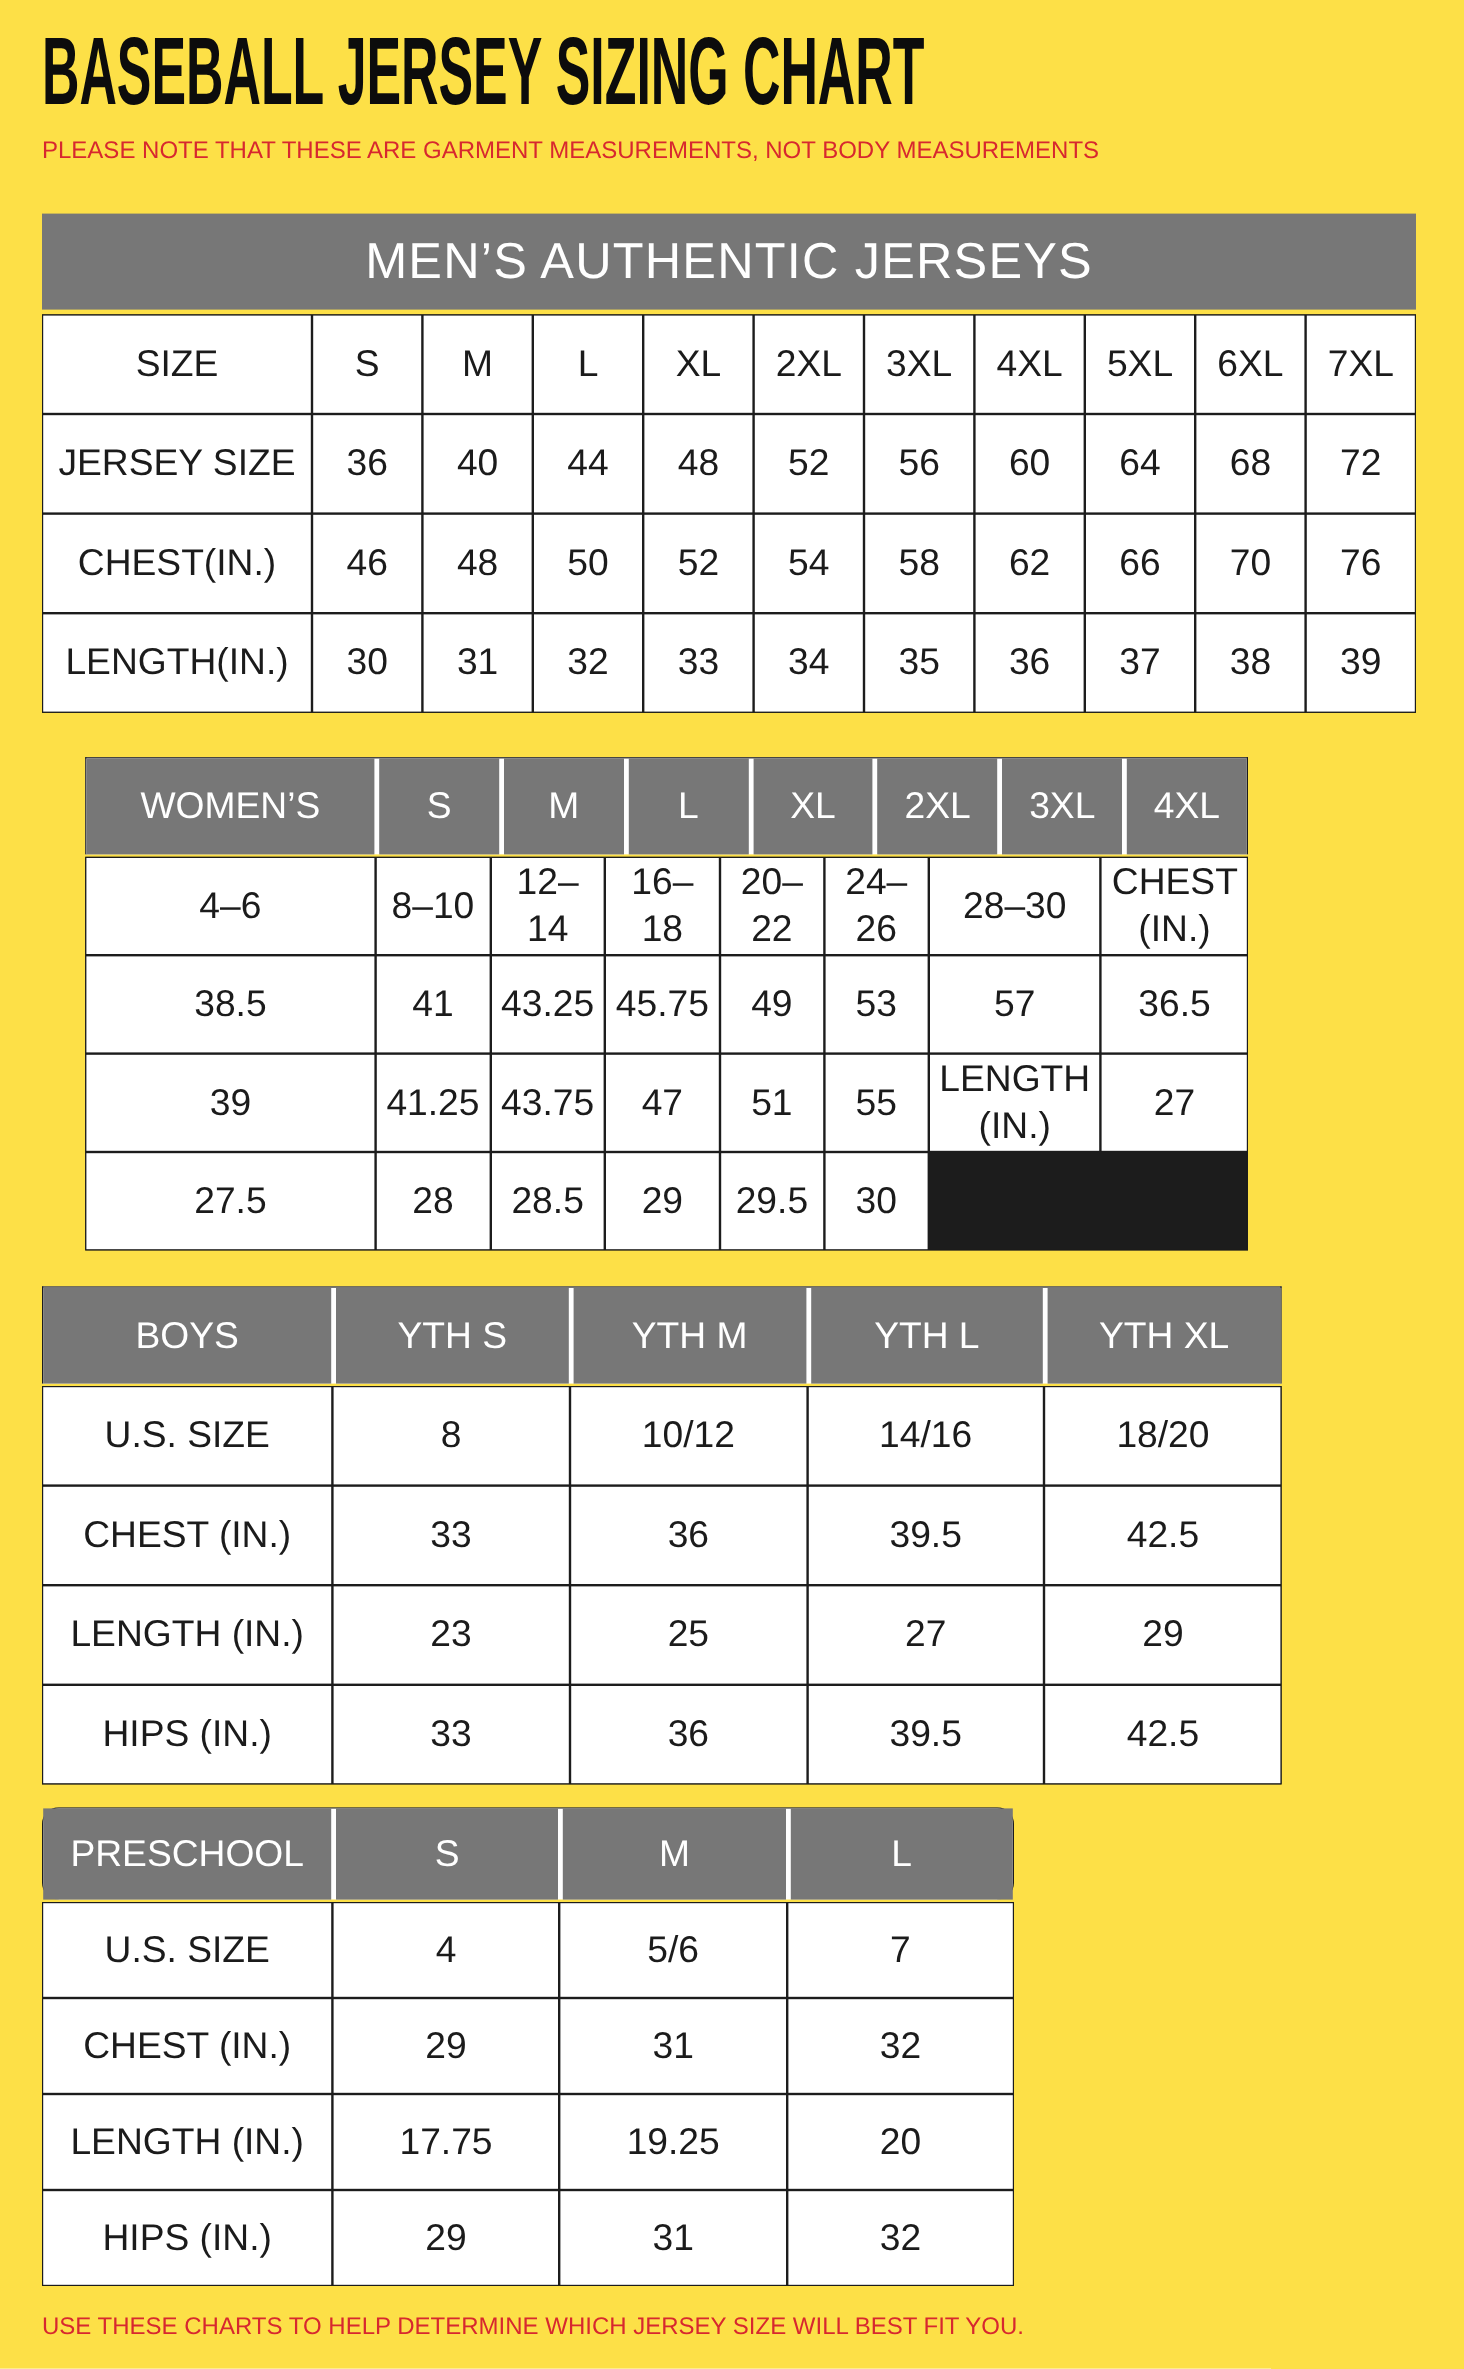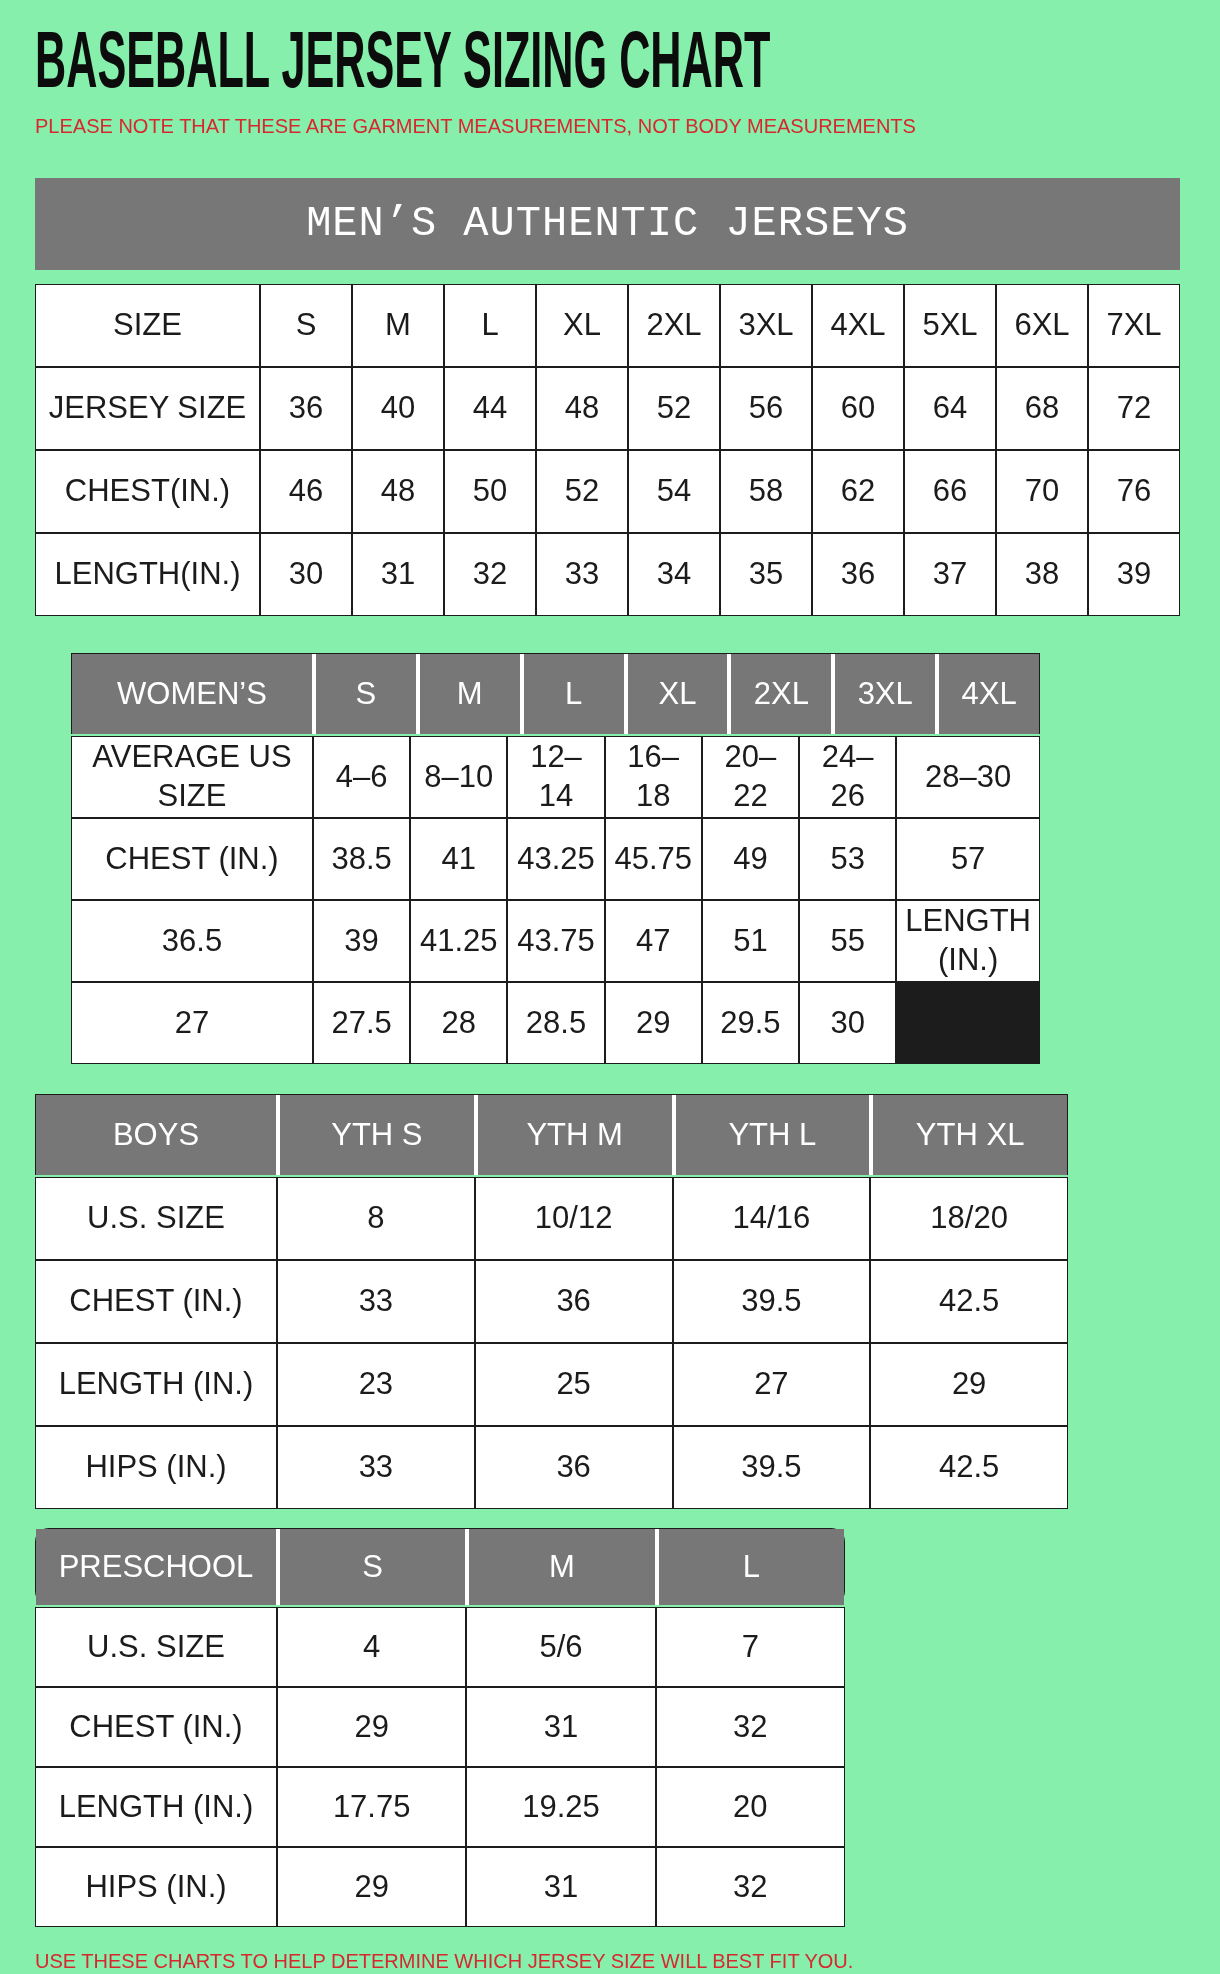--- a/index.html
+++ b/index.html
@@ -3,42 +3,42 @@
 <meta charset="utf-8">
 <style>
   :root{
     --red:#d7282f;
     --gray:#777777;
     --line:#1c1c1c;
   }
   *{box-sizing:border-box;}
   html,body{margin:0;padding:0;background:#ffffff;}
   .sheet{
-    width:1220px;height:1974px;overflow:hidden;background:#86efac;
+    width:1220px;height:1974px;overflow:hidden;background:#fde047;
     font-family:"Liberation Sans","DejaVu Sans",sans-serif;color:#1b1b1b;
   }
   .title{
     margin:20px 0 0 35px;font-size:80px;line-height:80px;font-weight:700;
     color:#0c0c0c;white-space:nowrap;letter-spacing:0;
     transform:scaleX(0.54);transform-origin:left center;
   }
   .note{
     margin:10px 0 0 35px;max-width:950px;
     font-size:20px;line-height:32px;color:var(--red);
   }
   .note.bottom{margin-top:18px;max-width:none;white-space:nowrap;}
   section.table-block{margin-left:35px;}
   #mens-block{margin-top:36px;width:1145px;}
   #womens-block{margin-top:37px;width:1005px;padding-left:36px;}
   #boys-block{margin-top:30px;width:1033px;}
   #preschool-block{margin-top:19px;width:810px;}
   .banner{
-    height:92px;background:var(--gray);color:#fff;
+    height:80px;background:var(--gray);color:#fff;
     display:flex;align-items:center;justify-content:center;
-    font-size:42px;letter-spacing:1px;margin-bottom:14px;font-family:Liberation Mono, monospace;
+    font-size:42px;letter-spacing:1px;margin-bottom:4px;
   }
   .hdr-grid{
     display:grid;gap:4px;background:#fff;margin-bottom:2px;
     border:1px solid var(--line);border-bottom:none;
   }
   .hdr-cell{
     background:var(--gray);color:#fff;font-size:31px;
     display:flex;align-items:center;justify-content:center;text-align:center;
   }
   .body-grid{
@@ -120,21 +120,20 @@
         <div class="hdr-cell">WOMEN’S</div>
         <div class="hdr-cell">S</div>
         <div class="hdr-cell">M</div>
         <div class="hdr-cell">L</div>
         <div class="hdr-cell">XL</div>
         <div class="hdr-cell">2XL</div>
         <div class="hdr-cell">3XL</div>
         <div class="hdr-cell">4XL</div>
       </div>
     <div class="body-grid" id="womens-grid">
-        <div>AVERAGE US SIZE</div>
         <div>4–6</div>
         <div>8–10</div>
         <div>12–14</div>
         <div>16–18</div>
         <div>20–22</div>
         <div>24–26</div>
         <div>28–30</div>
         <div>CHEST (IN.)</div>
         <div>38.5</div>
         <div>41</div>

